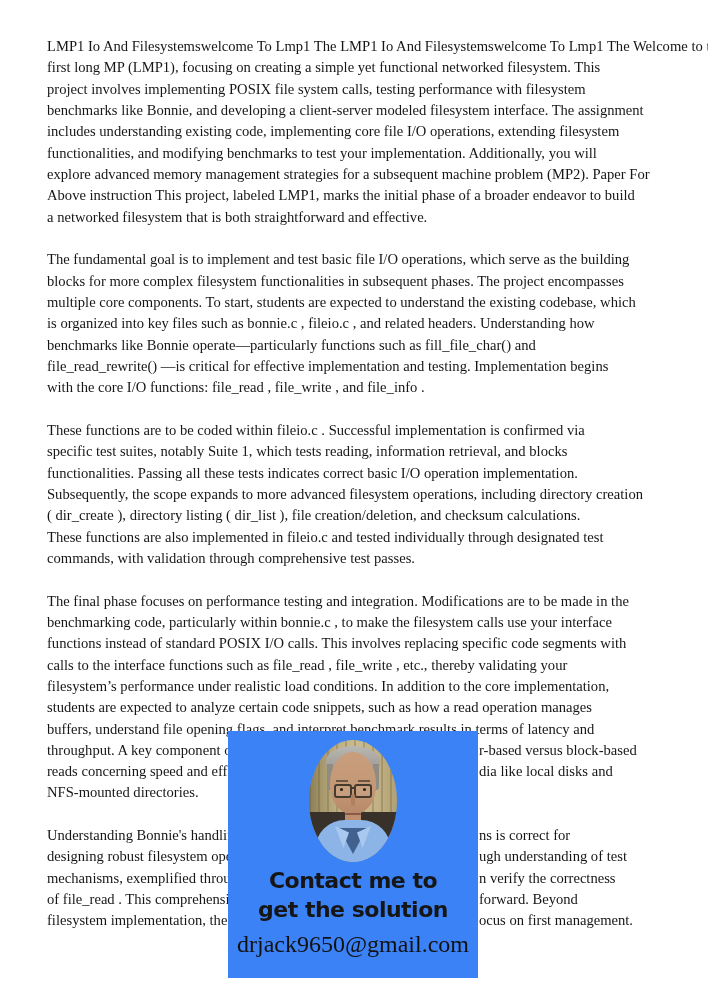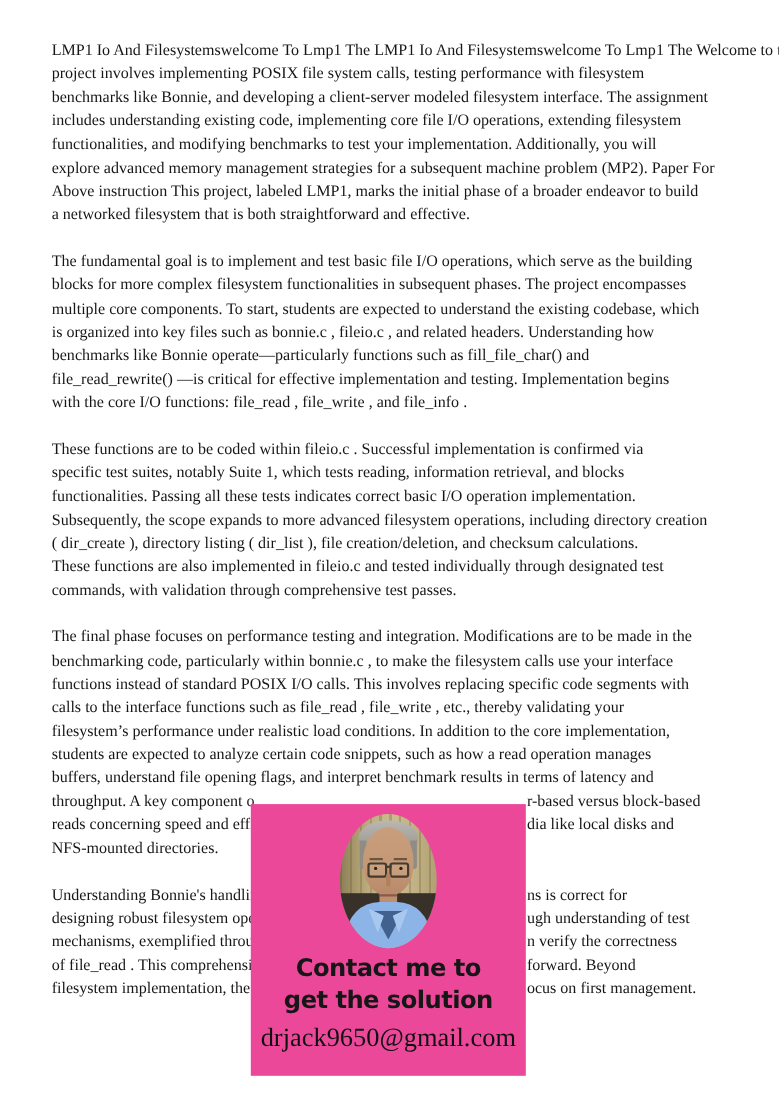--- a/index.html
+++ b/index.html
@@ -84,20 +84,21 @@
     font-family:"Liberation Serif","DejaVu Serif",serif;
     font-weight:400;font-size:24px;color:#111111;
   }
 </style>
 </head>
 <body>
 
 <div class="doc" id="doc">
     <div class="para">
       <div class="line">LMP1 Io And Filesystemswelcome To Lmp1 The LMP1 Io And Filesystemswelcome To Lmp1 The Welcome to th</div>
+      <div class="line">first long MP (LMP1), focusing on creating a simple yet functional networked filesystem. This</div>
       <div class="line">project involves implementing POSIX file system calls, testing performance with filesystem</div>
       <div class="line">benchmarks like Bonnie, and developing a client-server modeled filesystem interface. The assignment</div>
       <div class="line">includes understanding existing code, implementing core file I/O operations, extending filesystem</div>
       <div class="line">functionalities, and modifying benchmarks to test your implementation. Additionally, you will</div>
       <div class="line">explore advanced memory management strategies for a subsequent machine problem (MP2). Paper For</div>
       <div class="line">Above instruction This project, labeled LMP1, marks the initial phase of a broader endeavor to build</div>
       <div class="line">a networked filesystem that is both straightforward and effective.</div>
     </div>
     <div class="para">
       <div class="line">The fundamental goal is to implement and test basic file I/O operations, which serve as the building</div>
@@ -131,21 +132,21 @@
     </div>
     <div class="para">
       <div class="line"><span class="frag-left">Understanding Bonnie's handlin</span><span class="frag-right">ns is correct for</span></div>
       <div class="line"><span class="frag-left">designing robust filesystem ope</span><span class="frag-right">ugh understanding of test</span></div>
       <div class="line"><span class="frag-left">mechanisms, exemplified throug</span><span class="frag-right">n verify the correctness</span></div>
       <div class="line"><span class="frag-left">of file_read . This comprehensiv</span><span class="frag-right">forward. Beyond</span></div>
       <div class="line"><span class="frag-left">filesystem implementation, the s</span><span class="frag-right">ocus on first management.</span></div>
     </div>
   </div>
 
-<div class="card" style="background: #ec4899;">
+<div class="card" style="background: #3b82f6;">
   <div class="photo">
     <div class="stripes"></div>
     <div class="darkband"></div>
     <div class="hair"></div>
     <div class="hair-l"></div>
     <div class="hair-r"></div>
     <div class="neck"></div>
     <div class="shirt"></div>
     <div class="collar"></div>
     <div class="collar-l"></div>

